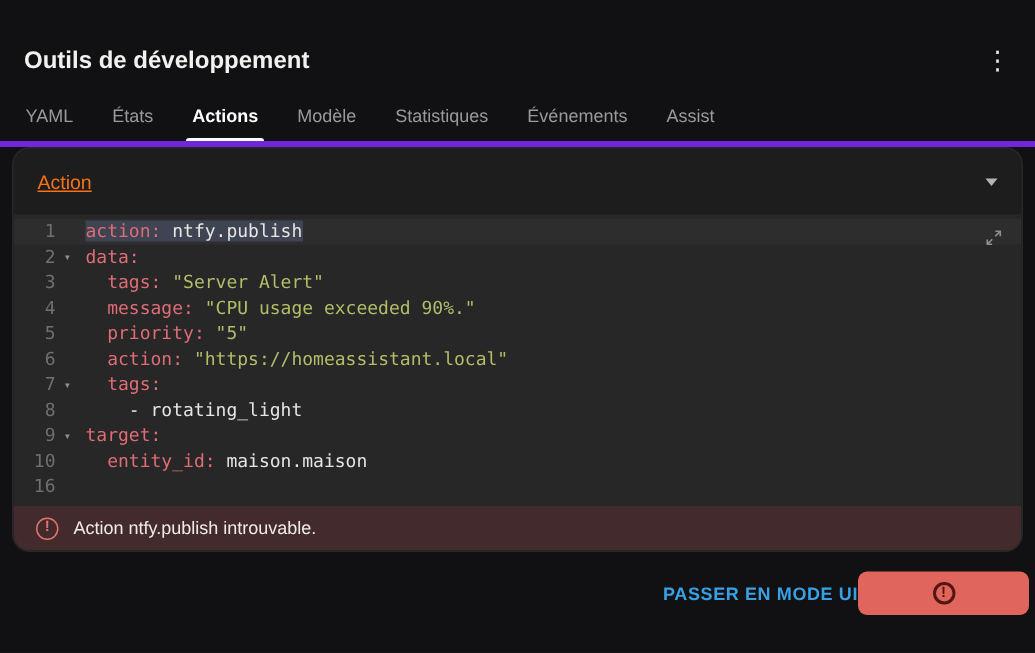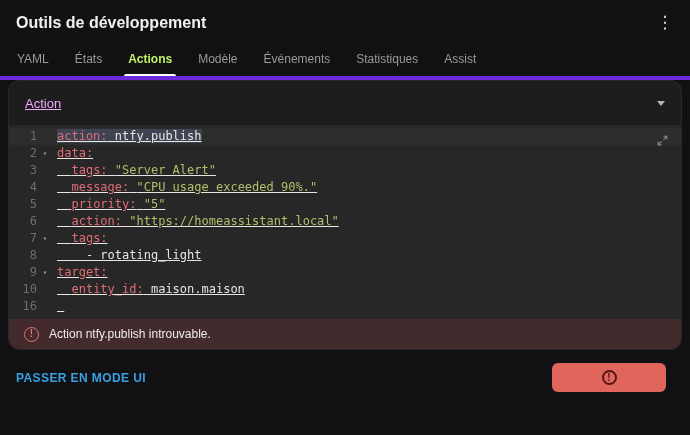--- a/index.html
+++ b/index.html
@@ -6,81 +6,81 @@
   html,body { width:690px; height:435px; }
   body {
     background:#111113;
     color:#e4e2df;
     font-family:"Liberation Sans", sans-serif;
     overflow:hidden;
   }
   .app { width:690px; height:435px; display:flex; flex-direction:column; }
 
   
-  .header { display:flex; align-items:center; justify-content:space-between; padding:13px 14px 7px 16px; }
+  .header { display:flex; align-items:center; justify-content:space-between; padding:31px 14px 7px 16px; }
   .title { font-size:16px; font-weight:bold; color:#f3f1ef; }
   .kebab { color:#e8e6e3; font-size:17px; width:22px; text-align:center; cursor:pointer; line-height:20px; }
 
   
   .tabs { display:flex; align-items:flex-end; padding:2px 4px 0 4px; border-bottom:4px solid #6d28d9; }
   .tab { padding:10px 13px 10px; font-size:12px; color:#9a9a9a; position:relative; cursor:pointer; white-space:nowrap; }
-  .tab.active { color:#bef264; font-weight:bold; }
+  .tab.active { color:#ffffff; font-weight:bold; }
   .tab.active::after { content:""; position:absolute; left:9px; right:9px; bottom:0; height:2px; background:#ffffff; border-radius:2px 2px 0 0; }
 
   
   .intro { font-size:12px; color:#d9d6d3; padding:14px 8px 12px 8px; }
 
   
   .card { margin:0 8px; background:#1d1d1e; border:1px solid rgba(255,255,255,0.05); border-radius:12px; overflow:hidden; }
   .picker { display:flex; align-items:center; justify-content:space-between; height:44px; padding:0 16px; cursor:pointer; }
-  .picker-label { font-size:13px; color:#f0abfc;text-decoration:underline; }
+  .picker-label { font-size:13px; color:#f97316;text-decoration:underline; }
   .caret { width:0; height:0; border-left:4px solid transparent; border-right:4px solid transparent; border-top:5px solid #b7b5b2; }
 
   
   .editor { position:relative; background:#272728; font-family:"DejaVu Sans Mono", monospace; font-size:12px; line-height:17px; padding:3px 0 4px 0; min-height:191px; }
   .line { display:flex; min-height:17px; }
   .gutter { flex:0 0 48px; display:flex; color:#6f6f70; user-select:none; }
   .lnum { width:28px; text-align:right; }
   .fold { width:16px; text-align:center; color:#8f8f90; font-size:8px; line-height:17px; }
-  .code { white-space:pre; flex:1; color:#e7e5e2;text-decoration:underline; }
+  .code { white-space:pre; flex:1; color:#e7e5e2; }
   .tok-key { color:var(--key, #e06c75); }
   .tok-string { color:var(--string, #b5bd68); }
   .tok-plain { color:#e7e5e2; }
   .line.selected { background:rgba(255,255,255,0.03); }
   .line.selected .code span { background:var(--selection, #3e4451); }
   .expand-btn { position:absolute; top:5px; right:9px; width:20px; height:20px; display:flex; align-items:center; justify-content:center; cursor:pointer; opacity:.85; }
 
   
   .errorbar { display:flex; align-items:center; gap:10px; background:var(--error-bar-bg, #432a2c); min-height:30px; padding:6px 15px; }
   .err-icon { flex:0 0 15px; width:15px; height:15px; border:1.5px solid #e2736d; border-radius:50%; color:#e2736d; font-size:10px; font-weight:bold; line-height:12px; text-align:center; }
   .err-text { font-size:12px; color:#f0ebea; }
 
   
-  .footer { display:flex; align-items:center; justify-content:space-between; padding:13px 24px 0 16px; }
+  .footer { display:flex; align-items:center; justify-content:flex-end; padding:13px 4px 0 16px;margin-left:33px; }
   .ui-mode { background:none; border:none; color:var(--accent, #38a1e4); font-family:"Liberation Sans", sans-serif; font-size:12px; font-weight:bold; letter-spacing:.4px; cursor:pointer; }
   .run-btn { width:114px; height:29px; border:none; border-radius:6px; background:var(--run-button-bg, #e0655d); display:flex; align-items:center; justify-content:center; cursor:pointer; }
   .btn-alert { width:15px; height:15px; border:2px solid #551511; border-radius:50%; color:#551511; font-size:10px; font-weight:bold; line-height:11px; text-align:center; font-family:"Liberation Sans", sans-serif; }
 </style>
 </head>
 <body>
 
 <div class="app">
 
   <div class="header">
     <div class="title">Outils de développement</div>
     <div class="kebab">⋮</div>
   </div>
 
   <div class="tabs">
     <div class="tab">YAML</div>
     <div class="tab">États</div>
     <div class="tab active">Actions</div>
     <div class="tab">Modèle</div>
+    <div class="tab">Statistiques</div>
     <div class="tab">Événements</div>
-    <div class="tab">Statistiques</div>
     <div class="tab">Assist</div>
   </div>
 
 
   <div class="card">
 
     <div class="picker">
       <span class="picker-label">Action</span>
       <span class="caret"></span>
     </div>

